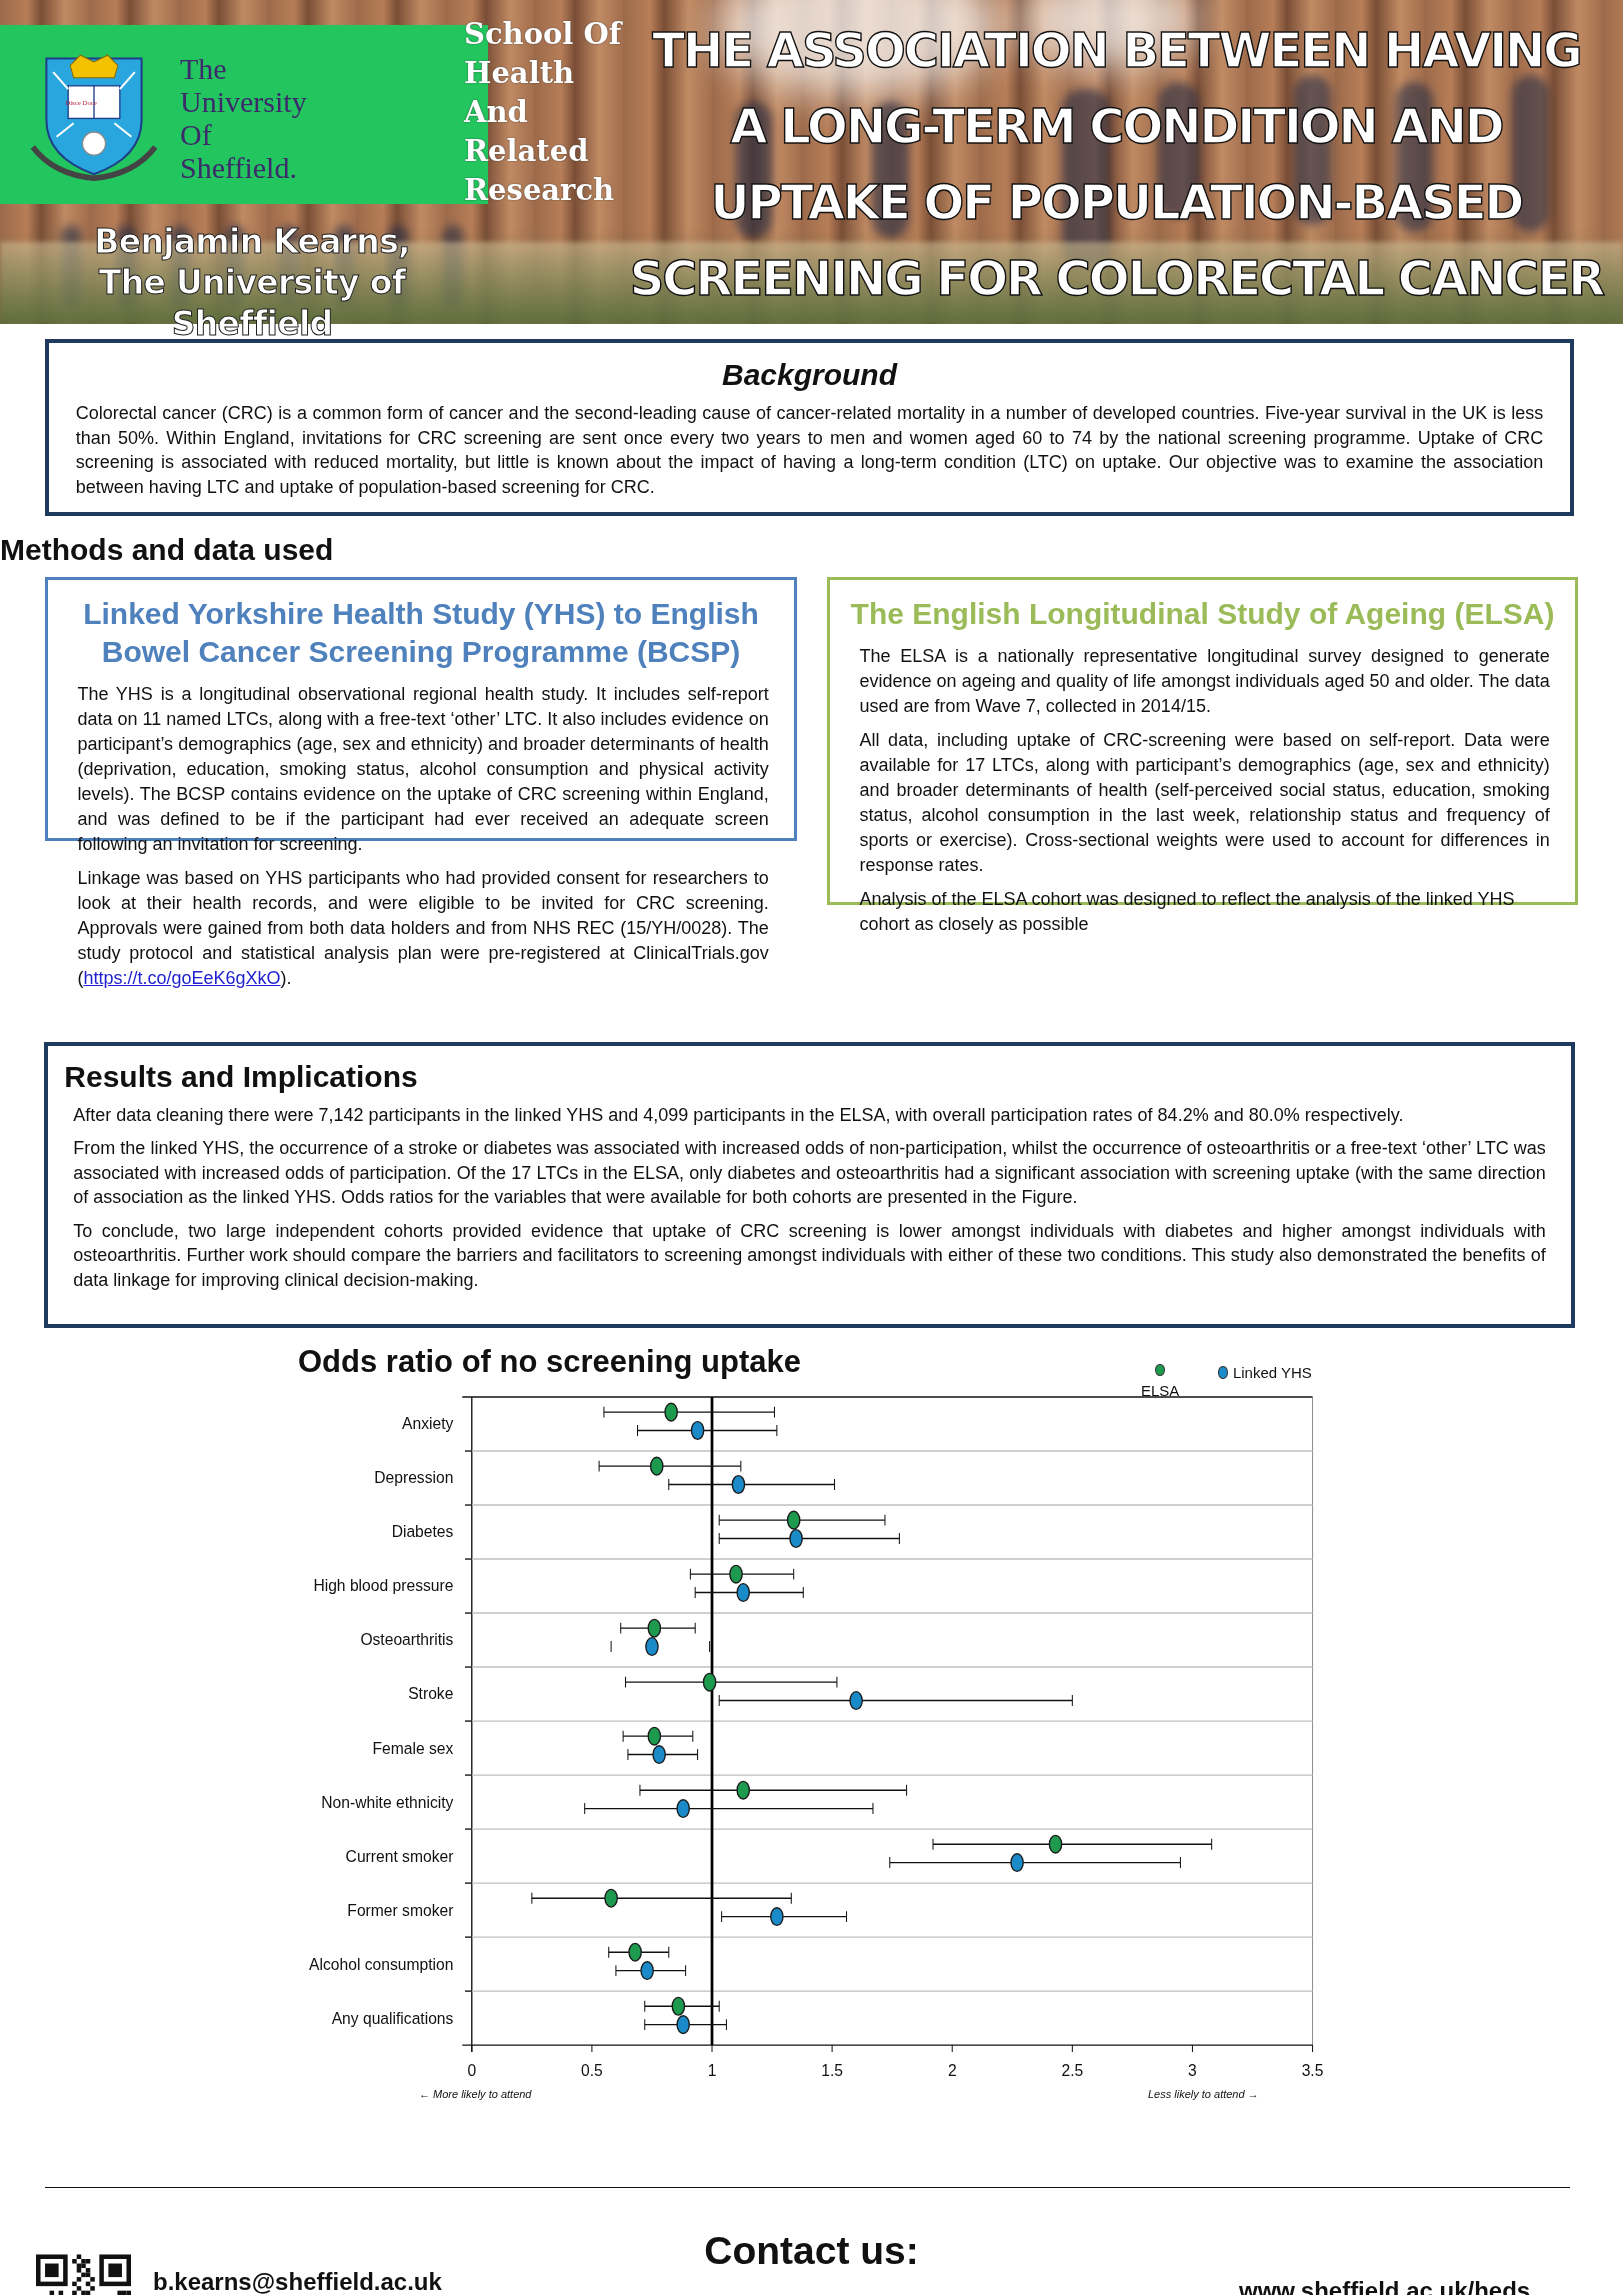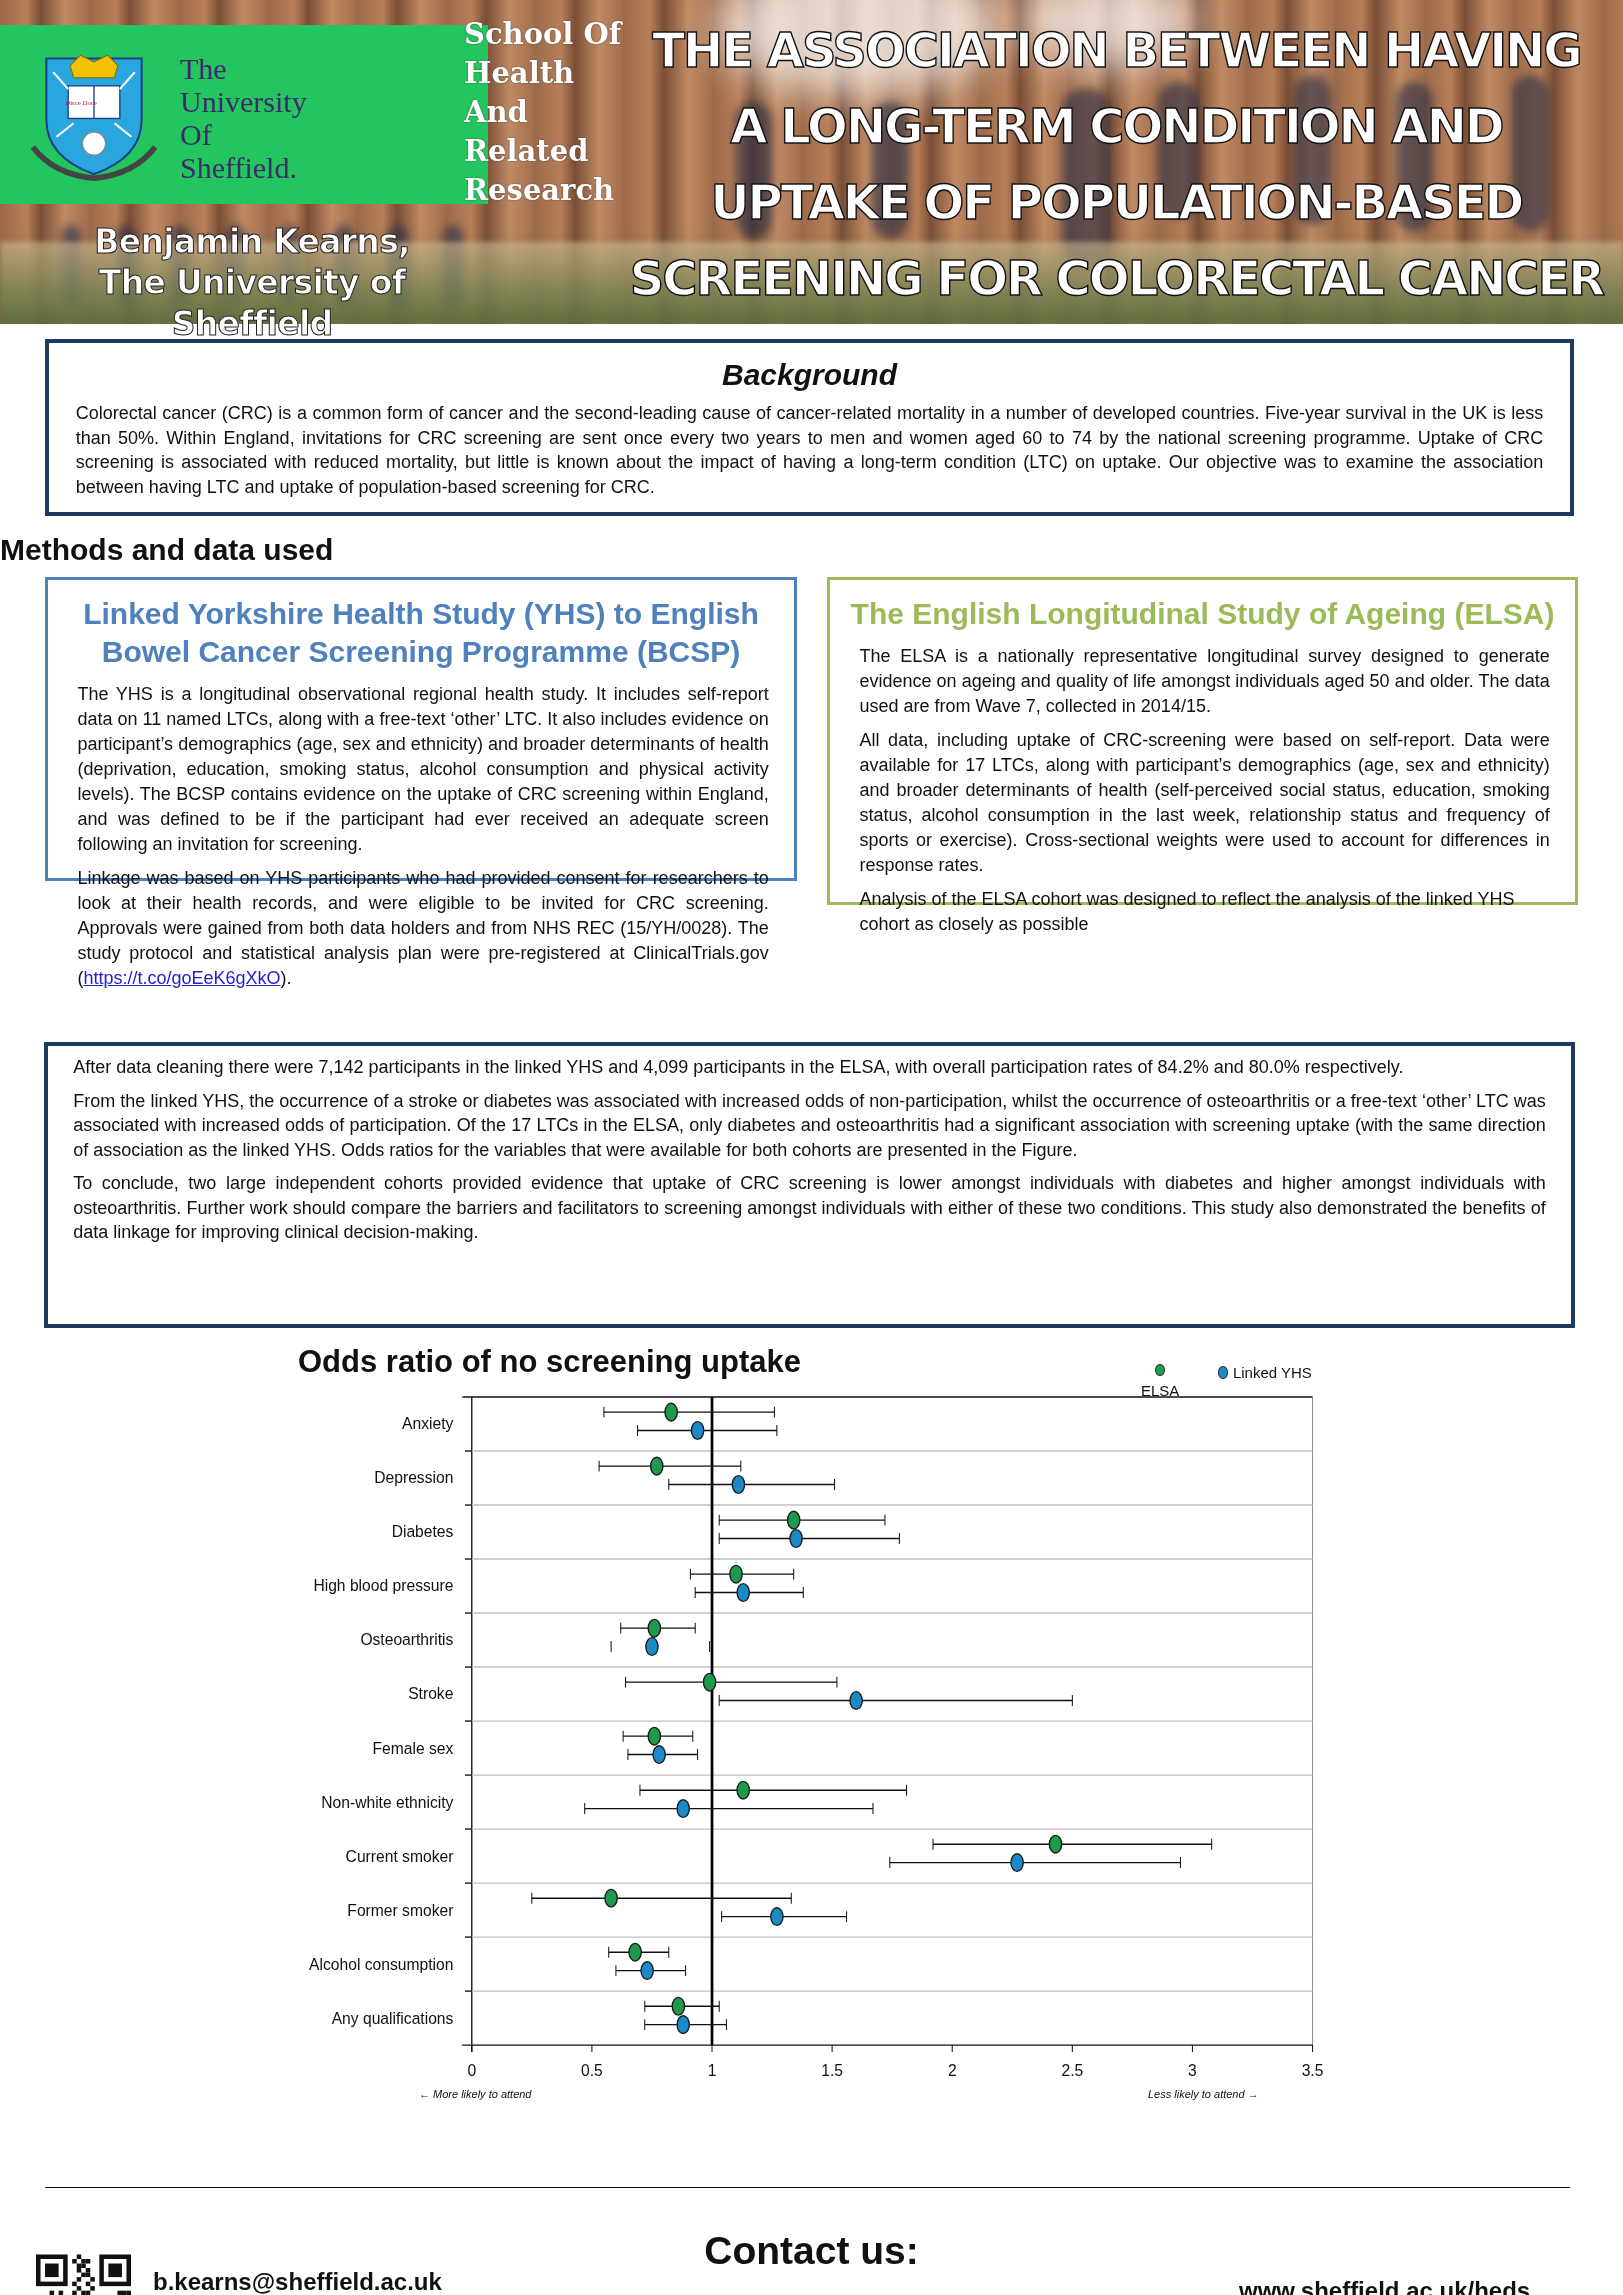--- a/index.html
+++ b/index.html
@@ -20,21 +20,21 @@
   #school { left:464px; top:15px; font-family:"DejaVu Serif", serif; font-weight:bold; color:#fff; font-size:29px; line-height:39px; text-shadow:0 0 1.4px #333; }
   #author { left:13.6px; top:221px; width:477px; text-align:center; color:#fff; font-weight:bold; font-size:33px; line-height:41px; -webkit-text-stroke:1px #222; font-family:"DejaVu Sans", sans-serif; letter-spacing:-0.7px; }
   #title { left:616px; top:12.3px; width:1001px; text-align:center; color:#fff; font-weight:bold; font-size:48px; line-height:76px; -webkit-text-stroke:1.4px #111; font-family:"DejaVu Sans", sans-serif; letter-spacing:-2px; }
   
   .box { position:absolute; box-sizing:border-box; background:#fff; }
   #bg-box { left:45px; top:339px; width:1529px; height:177px; border:4.1px solid #1f3a5f; }
   #bg-box h2 { margin:15px 0 4.1px; text-align:center; font-size:30px; font-weight:bold;font-style:italic; }
   .para { font-size:18px; line-height:24.5px; text-align:justify; margin:9px; }
   #bg-box .para { padding:0 17.7px; }
   #methods-title { left:0; width:1623px; top:533px; text-align:left; font-size:30px; font-weight:bold; }
-  #yhs-box { left:45px; top:577px; width:752px; height:304px; border:3.4px solid #4f81bd; }
+  #yhs-box { left:45px; top:577px; width:752px; height:264px; border:3.4px solid #4f81bd; }
   #elsa-box { left:827px; top:577px; width:751px; height:328px; border:3.4px solid #9bbb59; }
   .subhead { text-align:center; font-size:30px; font-weight:bold; line-height:38px; margin:15px 13.6px 11px; }
   #yhs-box .subhead { color:#4f81bd; }
   #elsa-box .subhead { color:#9bbb59; }
   .boxtxt { padding:0 16.3px 0 20.4px; }
   .boxtxt .para { font-size:18px; line-height:25px; margin-bottom:5.4px; }
   .link { color:#1f1fd0; text-decoration:underline; }
   #res-box { left:44px; top:1042px; width:1531px; height:286px; border:4.1px solid #1f3a5f; }
   #res-box h2 { margin:13.6px 16.3px 2.7px; font-size:30px; font-weight:bold; }
   #res-box .para { padding:0 16.3px; margin-bottom:8.2px; }
@@ -136,20 +136,21 @@
 <div id="elsa-box" class="box">
   <div class="subhead">The English Longitudinal Study of Ageing (ELSA)</div>
   <div class="boxtxt">
     <p class="para">The ELSA is a nationally representative longitudinal survey designed to generate evidence on ageing and quality of life amongst individuals aged 50 and older. The data used are from Wave 7, collected in 2014/15.</p>
     <p class="para">All data, including uptake of CRC-screening were based on self-report. Data were available for 17 LTCs, along with participant’s demographics (age, sex and ethnicity) and broader determinants of health (self-perceived social status, education, smoking status, alcohol consumption in the last week, relationship status and frequency of sports or exercise). Cross-sectional weights were used to account for differences in response rates.</p>
     <p class="para" style="text-align:left">Analysis of the ELSA cohort was designed to reflect the analysis of the linked YHS cohort as closely as possible</p>
   </div>
 </div>
 
 <div id="res-box" class="box">
+  <h2>Results and Implications</h2>
   <p class="para">After data cleaning there were 7,142 participants in the linked YHS and 4,099 participants in the ELSA, with overall participation rates of 84.2% and 80.0% respectively.</p>
   <p class="para">From the linked YHS, the occurrence of a stroke or diabetes was associated with increased odds of non-participation, whilst the occurrence of osteoarthritis or a free-text ‘other’ LTC was associated with increased odds of participation. Of the 17 LTCs in the ELSA, only diabetes and osteoarthritis had a significant association with screening uptake (with the same direction of association as the linked YHS. Odds ratios for the variables that were available for both cohorts are presented in the Figure.</p>
   <p class="para">To conclude, two large independent cohorts provided evidence that uptake of CRC screening is lower amongst individuals with diabetes and higher amongst individuals with osteoarthritis. Further work should compare the barriers and facilitators to screening amongst individuals with either of these two conditions. This study also demonstrated the benefits of data linkage for improving clinical decision-making.</p>
 </div>
 
 <div id="chart-title" class="abs">Odds ratio of no screening uptake</div>
 <div class="abs legend" style="left:1141px;flex-direction:column;">
   <span class="dot" style="background:#1e9a4f"></span>
   <span>ELSA</span>
 </div>

